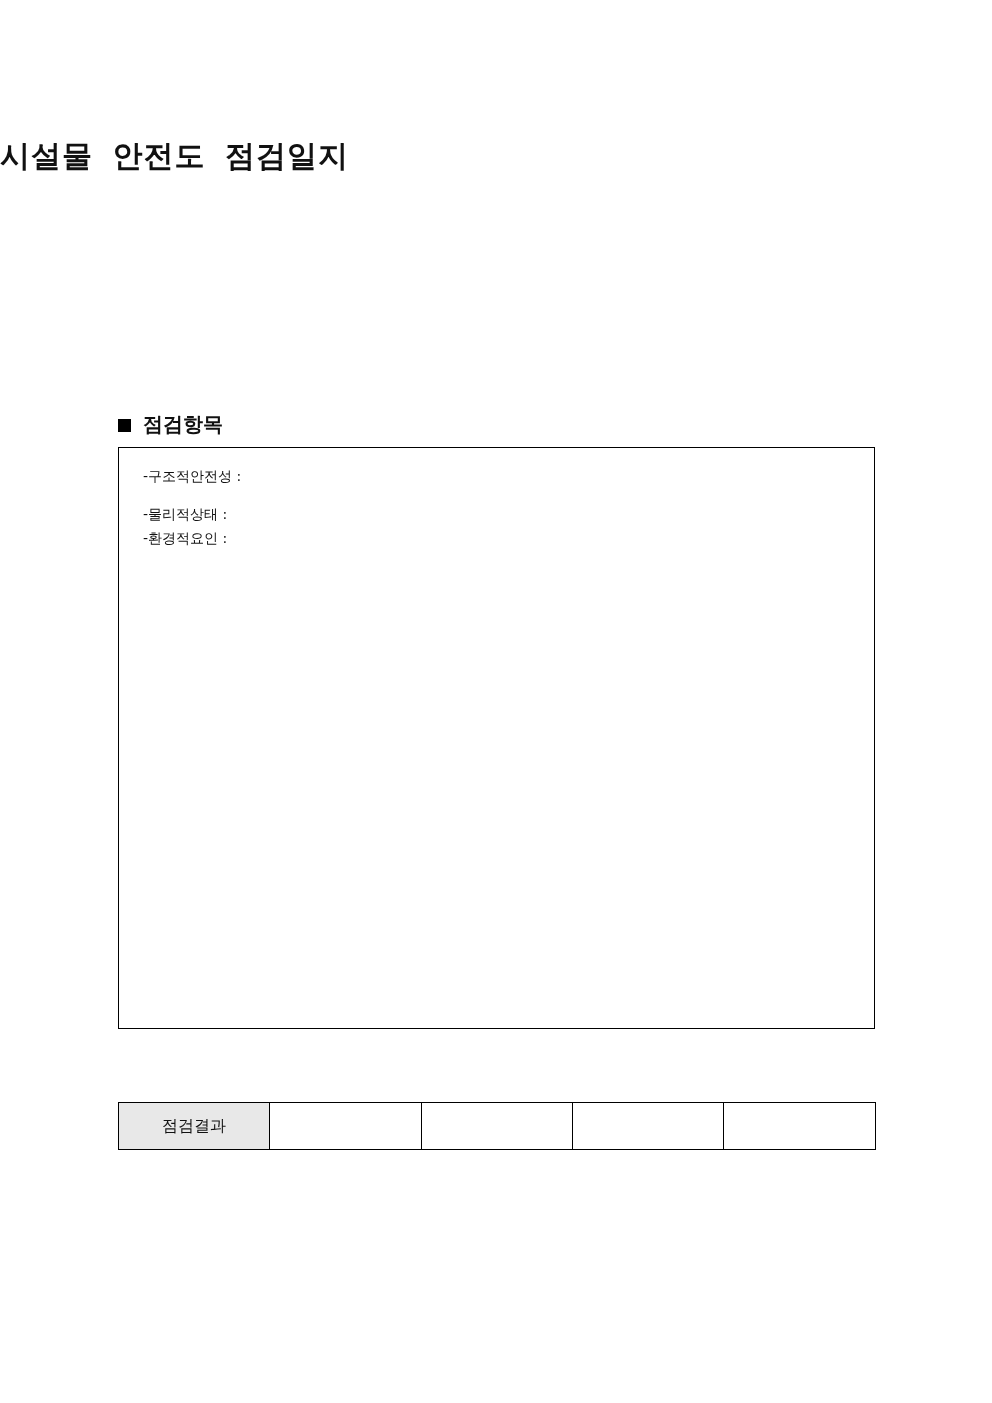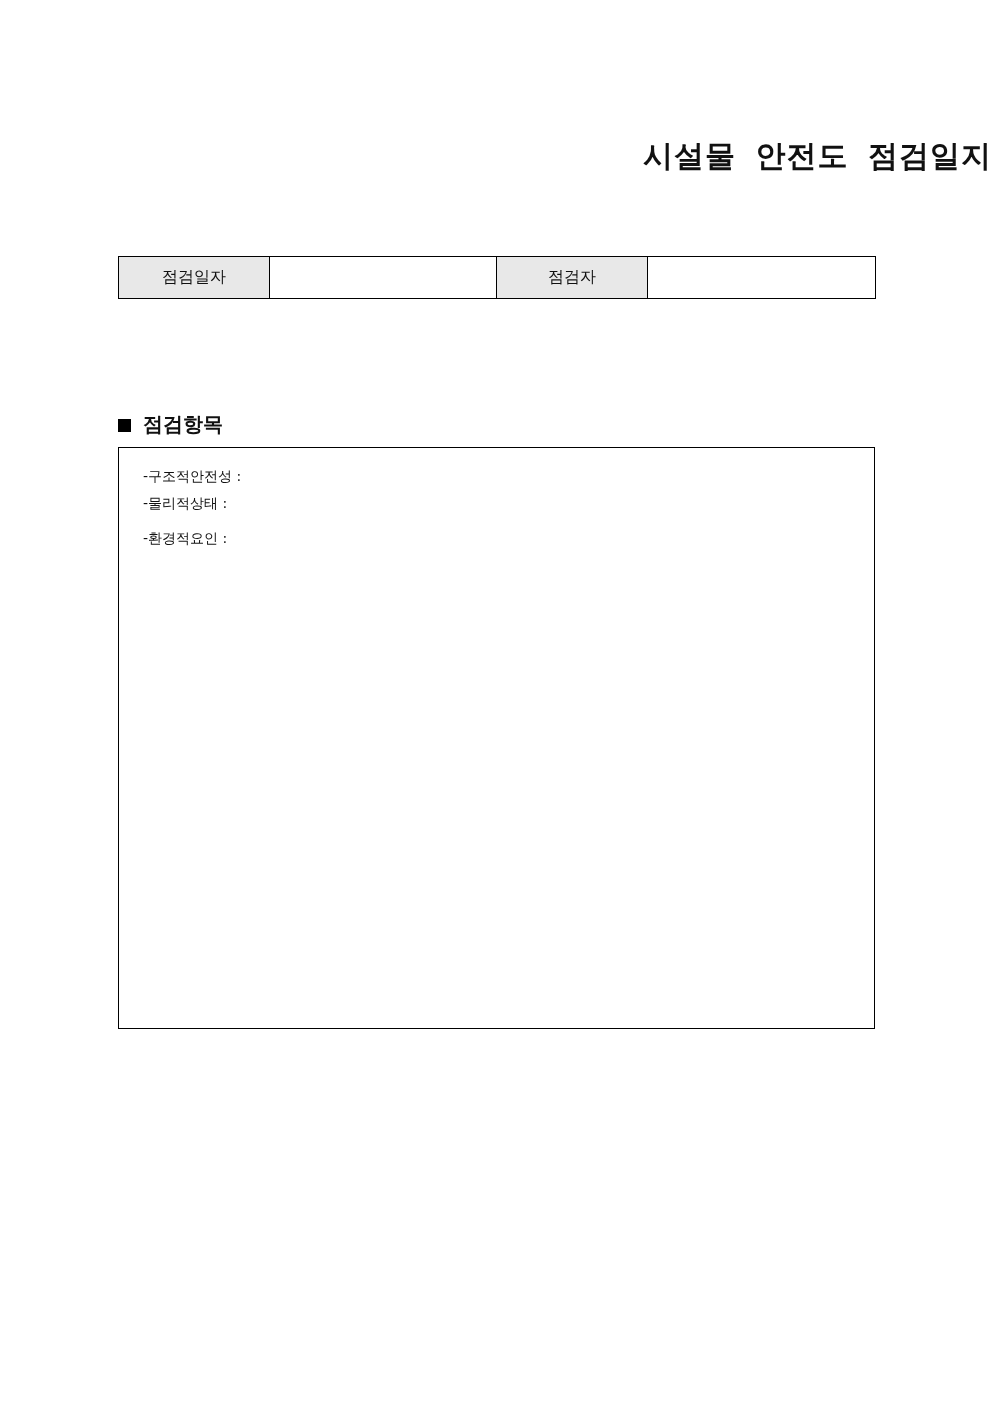--- a/index.html
+++ b/index.html
@@ -1,17 +1,17 @@
 <!DOCTYPE html>
 <html><head>
 <meta charset="utf-8">
 <style>
   html, body { margin:0; padding:0; background:#ffffff; }
   body { width:992px; height:1403px; position:relative; font-family:"DejaVu Sans", "Liberation Sans", sans-serif; color:#111; }
-  .title { position:absolute; left:0; top:136px; width:992px; text-align:right; font-size:30px; font-weight:bold; letter-spacing:1px; word-spacing:8px; }
+  .title { position:absolute; left:0; top:136px; width:992px; text-align:left; font-size:30px; font-weight:bold; letter-spacing:1px; word-spacing:8px; }
   table.grid { position:absolute; border-collapse:collapse; table-layout:fixed; }
   table.grid td { border:1px solid #000; text-align:center; vertical-align:middle; font-size:16px; padding:0; }
   td.head { background:#e8e8e8; }
   td.blank { background:#ffffff; }
   #info-table { left:118px; top:256px; width:757px; }
   #info-table td { height:41px; }
   .section-heading { position:absolute; left:118px; top:411px; font-size:20px; font-weight:bold; }
   .section-heading .sq { display:inline-block; width:13px; height:13px; background:#000; margin-right:12px; vertical-align:-1px; }
   .items-box { position:absolute; left:118px; top:447px; width:755px; height:580px; border:1px solid #000; }
   .items-box .line { position:absolute; left:24px; font-size:14px; }
@@ -24,42 +24,43 @@
 <div class="title">시설물 안전도 점검일지</div>
 
 <table class="grid" id="info-table">
   <colgroup>
     <col style="width:151px">
       <col style="width:227px">
       <col style="width:151px">
       <col style="width:228px">
   </colgroup>
   <tbody>
-      <tr>
-    <td class="head">점검일자</td>
-    <td class="blank"></td>
-    <td class="head">점검자</td>
-    <td class="blank"></td>
-  </tr>
 </tbody>
   </table>
 
 <div class="section-heading">
   <span class="sq"></span><span>점검항목</span>
 </div>
 
 <div class="items-box">
   <div class="line" style="top:20px">-구조적안전성 :</div>
-  <div class="line" style="top:47px">-물리적상태 :</div>
+  <div class="line" style="top:58px">-물리적상태 :</div>
   <div class="line" style="top:82px">-환경적요인 :</div>
 </div>
 
 <table class="grid" id="result-table">
   <colgroup>
     <col style="width:151px">
       <col style="width:152px">
       <col style="width:151px">
       <col style="width:151px">
       <col style="width:152px">
   </colgroup>
   <tbody>
+  <tr>
+    <td class="head">점검결과</td>
+    <td class="blank"></td>
+    <td class="blank"></td>
+    <td class="blank"></td>
+    <td class="blank"></td>
+  </tr>
 </tbody>
   </table>
 
 </body></html>

